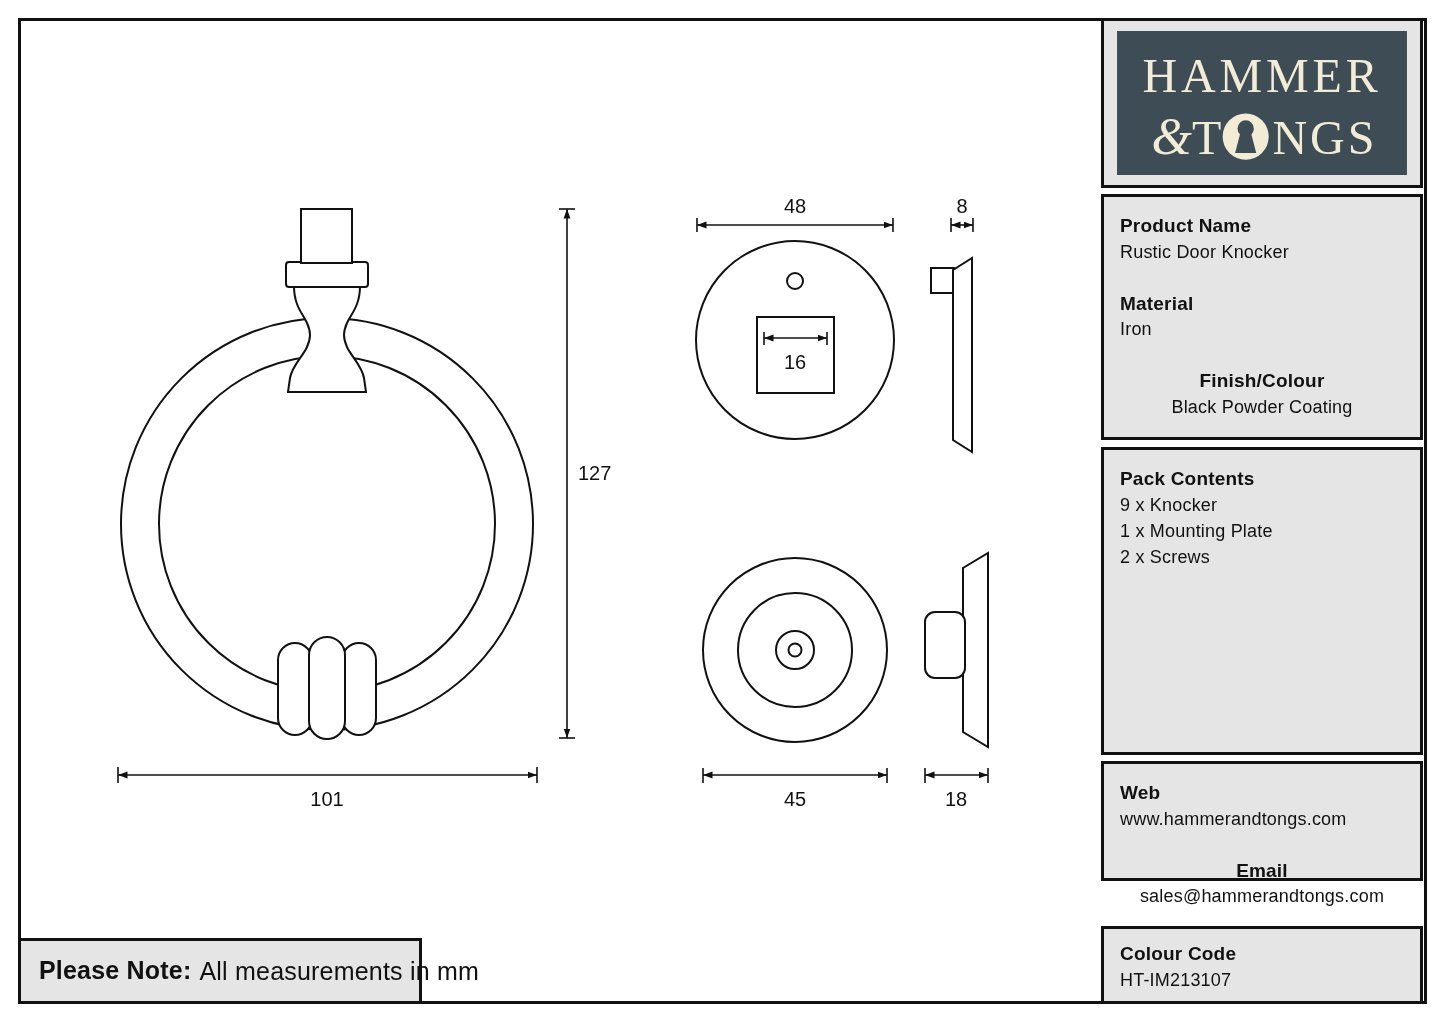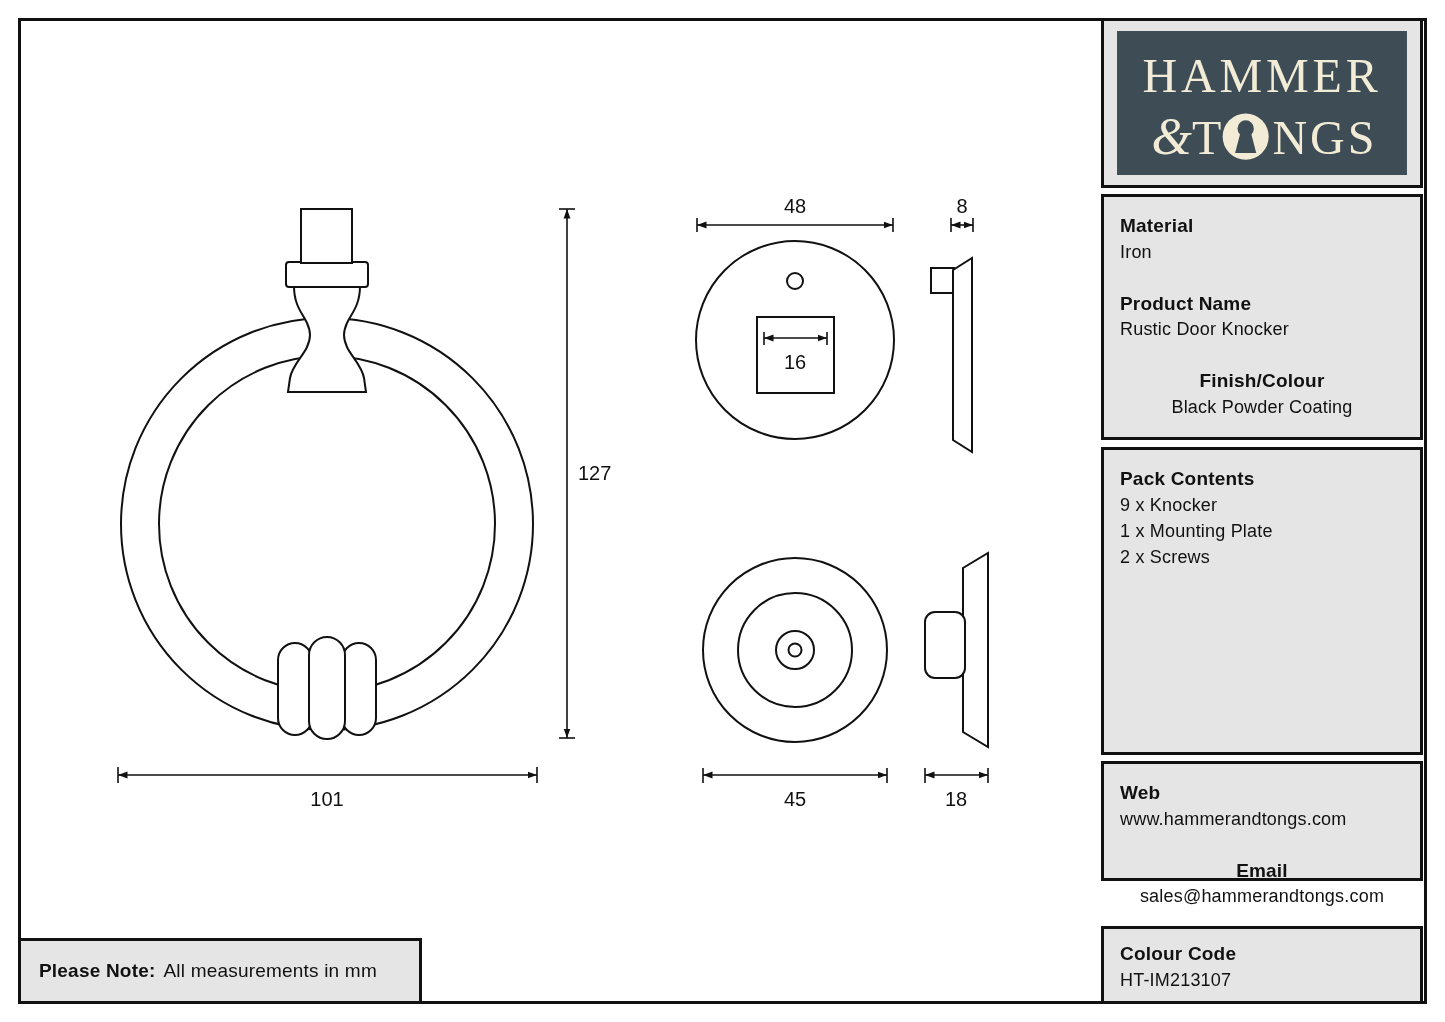--- a/index.html
+++ b/index.html
@@ -21,21 +21,21 @@
   .contact-box { top:761px; height:120px; padding:16px 16px; }
   .code-box { top:926px; height:78px; padding:12px 16px; }
   .note-box {
     left:18px; top:938px; width:404px; height:66px;
     display:flex; align-items:center; padding:0 18px; gap:8px;
   }
   .grp { margin-bottom:26px; }
   .grp:last-child { margin-bottom:0;text-align:center; }
   .lbl { font-weight:700; font-size:19px; line-height:1.35; letter-spacing:.2px; }
   .val { font-size:18px; line-height:1.45; letter-spacing:.2px; }
-  .note-box .lbl, .note-box .val { font-size:19px; white-space:nowrap; }
+  .note-box .lbl, .note-box .val { font-size:25px; white-space:nowrap; }
   .drawing { position:absolute; left:20px; top:20px; }
   .drawing text { font-family:"Liberation Sans", sans-serif; font-size:20px; fill:#111; stroke:none; }
   .logo-serif { font-family:"Liberation Serif", serif; }
 </style>
 </head>
 <body>
 
 <div class="page">
 
   <div class="frame"></div>
@@ -147,26 +147,26 @@
           <circle cx="134" cy="101.5" r="8.5" fill="#3e4d55"></circle>
           <path d="M 128.5,106 L 139.5,106 L 145,127 L 123,127 Z" fill="#3e4d55"></path>
         </g>
         <text x="162" y="128" class="logo-serif" font-size="50" letter-spacing="3" fill="#f2ecd7">NGS</text>
       </svg>
     </div>
   </div>
 
   <div class="box rc info-box">
     <div class="grp">
+      <div class="lbl">Product Name</div>
+      <div class="val">Rustic Door Knocker</div>
+    </div>
+    <div class="grp">
       <div class="lbl">Material</div>
       <div class="val">Iron</div>
-    </div>
-    <div class="grp">
-      <div class="lbl">Product Name</div>
-      <div class="val">Rustic Door Knocker</div>
     </div>
     <div class="grp">
       <div class="lbl">Finish/Colour</div>
       <div class="val">Black Powder Coating</div>
     </div>
   </div>
 
   <div class="box rc pack-box">
     <div class="lbl">Pack Contents</div>
     <div class="val">9 x Knocker</div>

